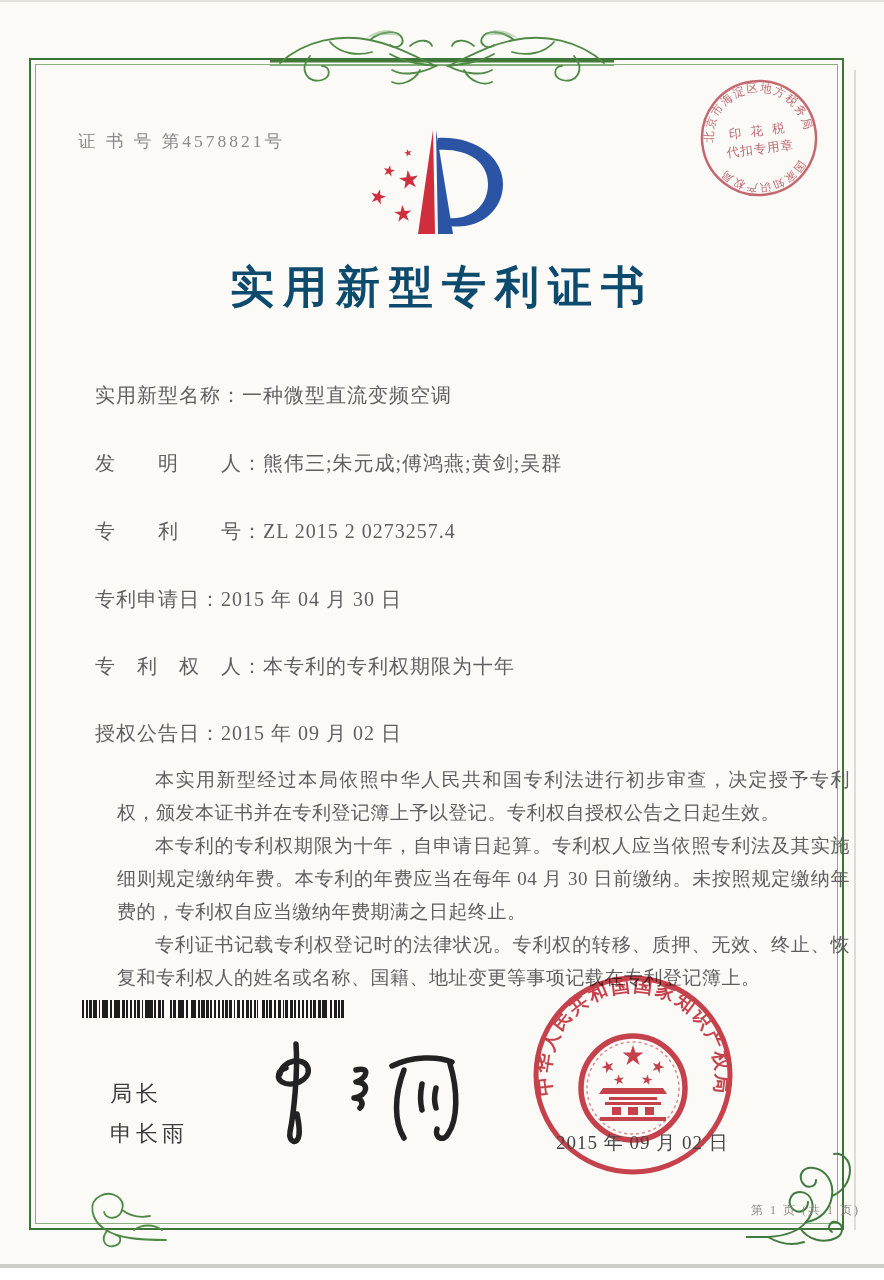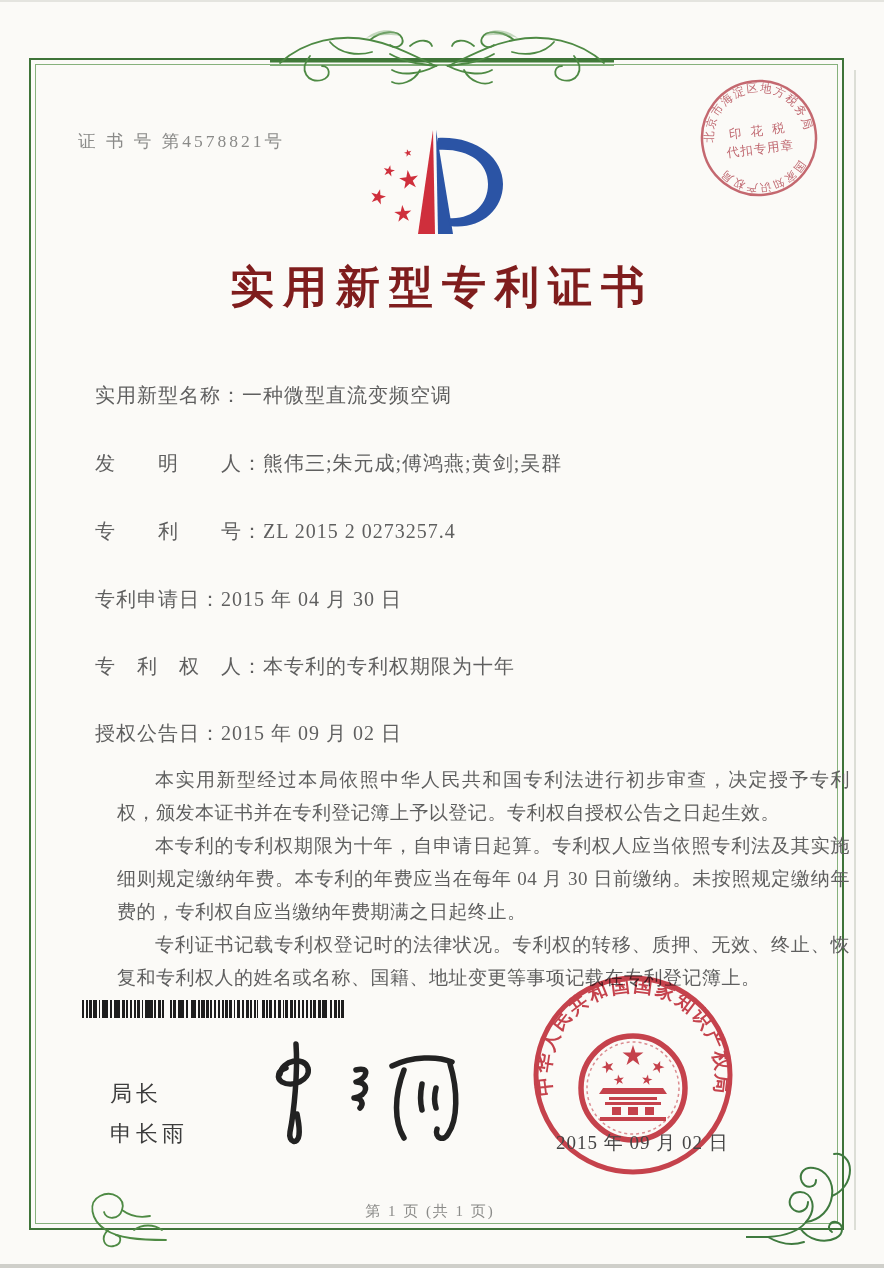--- a/index.html
+++ b/index.html
@@ -9,40 +9,40 @@
   
   .frame-outer{position:absolute;left:29px;top:58px;right:40px;bottom:38px;
                border:2.5px solid #3f7439;}
   .frame-inner{position:absolute;left:35px;top:64px;right:46px;bottom:44px;
                border:1px solid #86b17c;}
   .scan-top{position:absolute;left:0;top:0;width:100%;height:2px;background:#e4e4df;}
   .scan-bottom{position:absolute;left:0;bottom:0;width:100%;height:4px;background:#cfcfca;}
   .scan-right{position:absolute;left:854px;top:70px;width:2px;height:1160px;background:#dcded6;}
   .cert-no{position:absolute;left:78px;top:129px;font-size:17.5px;letter-spacing:3px;color:#8a8a88;}
   .title{position:absolute;left:0;top:258px;width:100%;text-align:center;
-         font-size:44px;font-weight:600;letter-spacing:9px;color:#7f1d1d;}
+         font-size:44px;font-weight:600;letter-spacing:9px;color:#0c4a6e;}
   .frow{position:absolute;left:95px;font-size:20px;color:#5f5f5f;letter-spacing:1px;white-space:nowrap;}
   .flabel{display:inline-block;}
   .fvalue{display:inline-block;}
   .bodytext{position:absolute;left:85px;top:763px;width:733px;margin-left:32px;}
   .bodytext p{margin:0;font-size:19px;line-height:33px;color:#5f5f5f;
               text-align:justify;text-indent:2em;letter-spacing:0.5px;}
   .barcode{position:absolute;left:82px;top:1000px;width:262px;height:18px;
     background:
       repeating-linear-gradient(90deg,rgba(251,250,247,0) 0 15px,#fbfaf7 15px 17px,rgba(251,250,247,0) 17px 23px),
       repeating-linear-gradient(90deg,#1d1d1d 0 2px,rgba(0,0,0,0) 2px 4px),
       repeating-linear-gradient(90deg,#1d1d1d 0 1px,rgba(0,0,0,0) 1px 7px),
       repeating-linear-gradient(90deg,#1d1d1d 0 2px,rgba(0,0,0,0) 2px 11px);}
   .signer{position:absolute;left:110px;font-size:22px;color:#3d3d3d;
           font-family:"Liberation Sans","DejaVu Sans",sans-serif;letter-spacing:4px;margin-top:11px;}
   .seal{mix-blend-mode:multiply;}
   .seal-date{position:absolute;left:556px;top:1130px;width:190px;font-size:19px;
              color:#454545;letter-spacing:1px;z-index:5;}
-  .footer{position:absolute;left:0;top:1202px;width:860px;text-align:center;
-          font-size:15px;color:#8b8b89;letter-spacing:2px;}
+  .footer{position:absolute;left:0;top:1202px;width:860px;text-align:right;
+          font-size:12px;color:#8b8b89;letter-spacing:2px;}
 </style>
 </head>
 <body>
 
 <div class="page">
 
   <div class="scan-top"></div>
   <div class="scan-bottom"></div>
   <div class="scan-right"></div>
 

